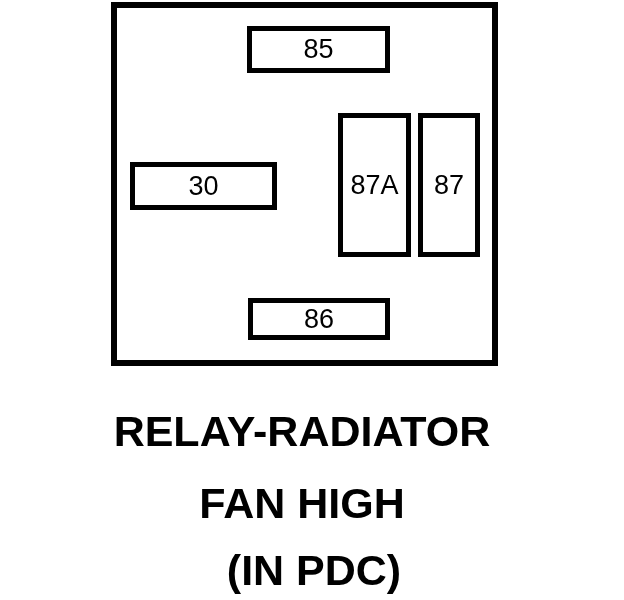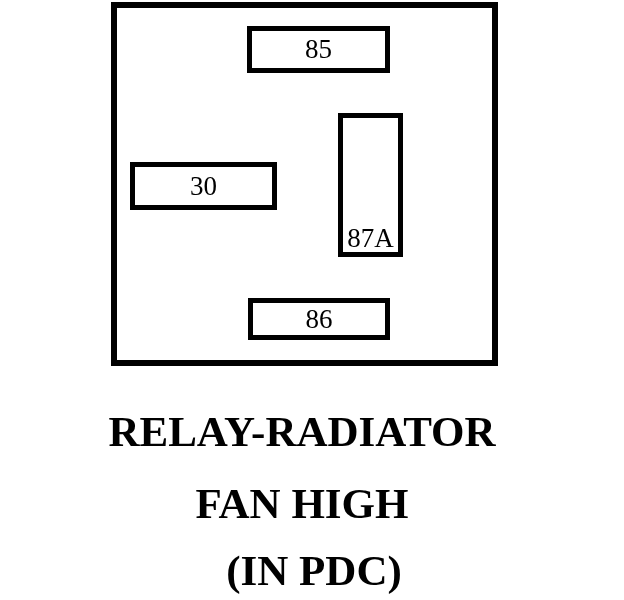--- a/index.html
+++ b/index.html
@@ -6,21 +6,21 @@
     margin: 0;
     padding: 0;
     background: #ffffff;
   }
   #canvas {
     position: relative;
     width: 624px;
     height: 600px;
     background: #ffffff;
     overflow: hidden;
-    font-family: Liberation Serif, serif;
+    font-family: Liberation Sans, sans-serif;
     color: #000000;
   }
   .relay-outline {
     position: absolute;
     left: 111px;
     top: 2px;
     width: 387px;
     height: 364px;
     border: 6px solid #000000;
     box-sizing: border-box;
@@ -36,21 +36,21 @@
     justify-content: center;
   }
   .pin-label {
     font-size: 27px;
     font-weight: 400;
     line-height: 1;
     color: #000000;
   }
   #pin-85  { left: 247px; top: 26px;  width: 143px; height: 47px; }
   #pin-30  { left: 130px; top: 162px; width: 147px; height: 48px; text-align: center; }
-  #pin-87a { left: 338px; top: 113px; width: 65px;  height: 144px; align-items: flex-end; }
+  #pin-87a { left: 338px; top: 113px; width: 73px;  height: 144px; }
   #pin-87  { left: 418px; top: 113px; width: 62px;  height: 144px; }
   #pin-86  { left: 248px; top: 298px; width: 142px; height: 42px; }
   .caption-line {
     position: absolute;
     left: 0;
     width: 604px;
     text-align: center;
     font-size: 43px;
     font-weight: 700;
     line-height: 1;
@@ -74,20 +74,23 @@
   </div>
 
   <div class="pin-box" id="pin-30">
     <span class="pin-label">30</span>
   </div>
 
   <div class="pin-box" id="pin-87a">
     <span class="pin-label">87A</span>
   </div>
 
+  <div class="pin-box" id="pin-87">
+    <span class="pin-label">87</span>
+  </div>
 
   <div class="pin-box" id="pin-86">
     <span class="pin-label">86</span>
   </div>
 
   <div class="caption-line" id="caption-line-1">RELAY-RADIATOR</div>
   <div class="caption-line" id="caption-line-2">FAN HIGH</div>
   <div class="caption-line" id="caption-line-3">(IN PDC)</div>
 
 </div>

